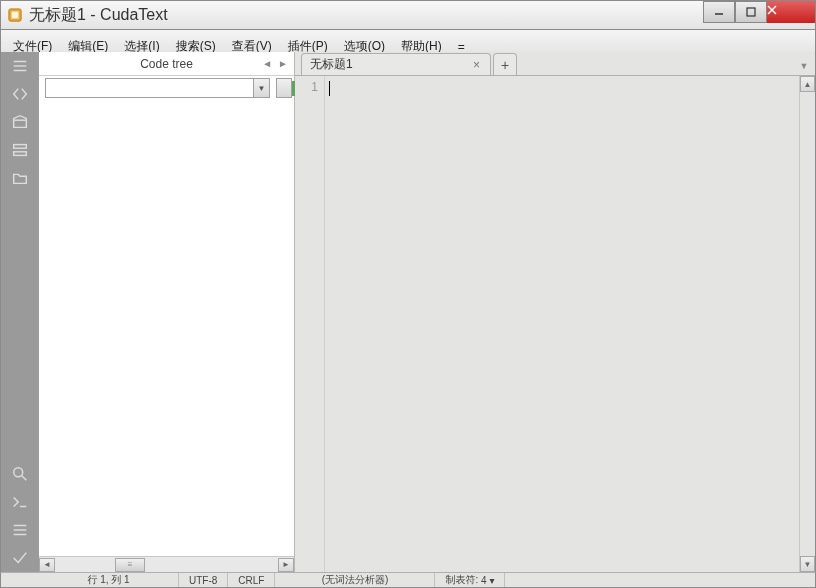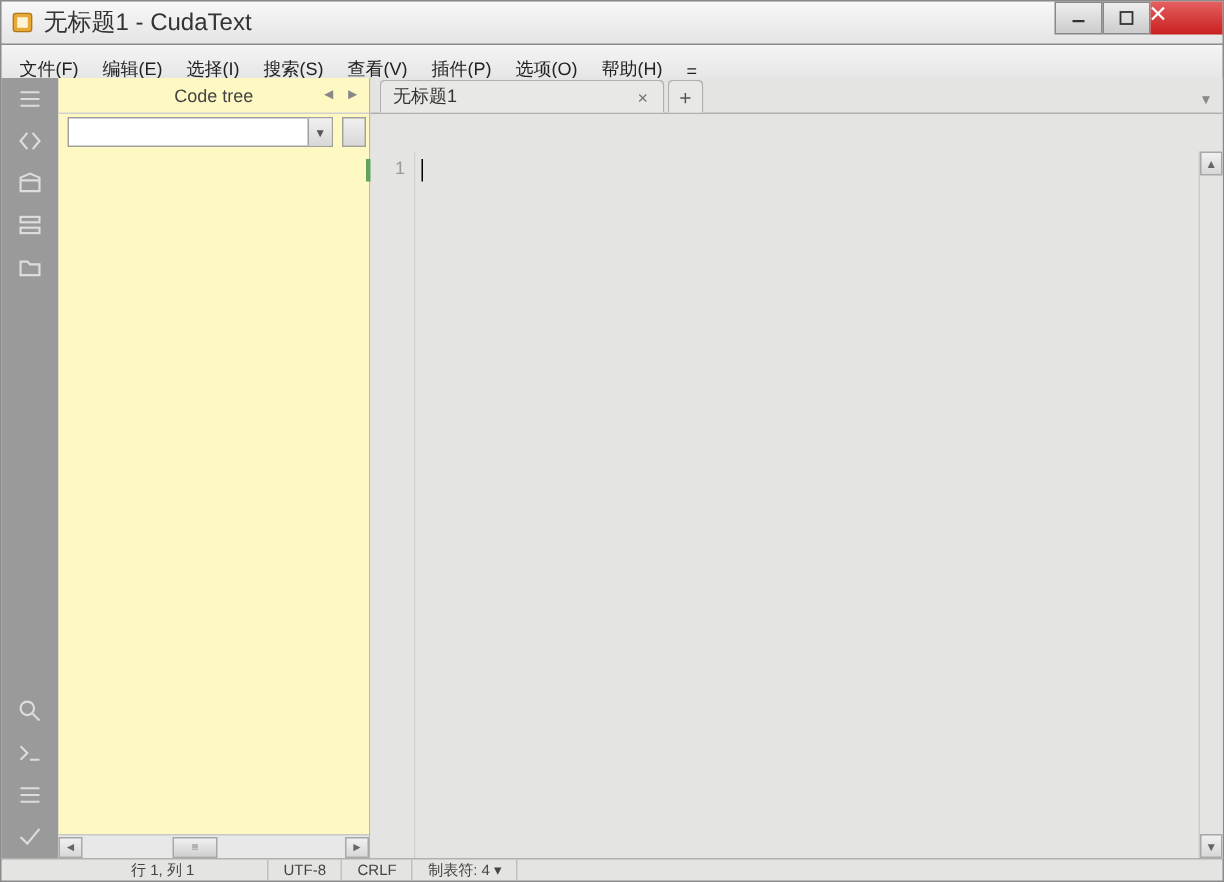--- a/index.html
+++ b/index.html
@@ -17,36 +17,36 @@
 .menubar { height: 22px; background: linear-gradient(#f4f4f4,#e6e6e6); border-left: 1px solid #8a8a8a; border-right: 1px solid #8a8a8a; display: flex; align-items: center; padding: 0 4px; font-size: 12px; }
 .menu-item { padding: 2px 8px; cursor: default; color: #222; margin-top: 11px; }
 
 .body-row { display: flex; height: 520px; border-left: 1px solid #8a8a8a; border-right: 1px solid #8a8a8a; }
 
 .sidebar { width: 38px; background: #9a9a9a; display: flex; flex-direction: column; }
 .sb-btn { width: 38px; height: 28px; display: flex; align-items: center; justify-content: center; cursor: default; }
 .sb-btn svg { width: 18px; height: 18px; stroke: #ddd; fill: none; stroke-width: 1.6; }
 .sb-spacer { flex: 1; }
 
-.tree-panel { width: 208px; background: #fef9c3; display: flex; flex-direction: column; border-right: 1px solid #b8b8b6; }
+.tree-panel { width: 256px; background: #ffffff; display: flex; flex-direction: column; border-right: 1px solid #b8b8b6; }
 .tree-header { height: 24px; display: flex; align-items: center; justify-content: center; font-family: "Courier New", monospace; font-size: 12px; color: #444; border-bottom: 1px solid #d0d0ce; position: relative; }
 .tree-nav { position: absolute; right: 4px; display: flex; gap: 2px; }
 .tree-nav span { font-size: 10px; color: #888; cursor: default; padding: 0 2px; }
 .tree-select { margin: 2px 6px; height: 20px; background: #fff; border: 1px solid #a0a0a0; display: flex; align-items: center; justify-content: flex-end; }
 .tree-select-arrow { width: 16px; height: 18px; background: linear-gradient(#f0f0f0,#d8d8d8); border-left: 1px solid #a0a0a0; display: flex; align-items: center; justify-content: center; font-size: 8px; color: #555; }
 .tree-right-btn { width: 16px; height: 20px; margin: 2px 2px 2px 0; background: linear-gradient(#f0f0f0,#d8d8d8); border: 1px solid #a0a0a0; }
 .tree-top-row { display: flex; }
 .tree-top-row .tree-select { flex: 1; }
 .tree-body { flex: 1; }
 .tree-hscroll { height: 16px; background: #e8e8e8; border-top: 1px solid #c8c8c6; display: flex; align-items: center; }
 .tree-hscroll .arrow { width: 16px; height: 14px; background: linear-gradient(#f0f0f0,#d8d8d8); border: 1px solid #a8a8a8; display: flex; align-items: center; justify-content: center; font-size: 8px; color: #666; }
 .tree-hscroll .thumb { width: 30px; height: 14px; background: linear-gradient(#f0f0f0,#d0d0d0); border: 1px solid #a8a8a8; margin-left: 60px; display:flex; align-items:center; justify-content:center; font-size:8px; color:#888; }
 .tree-hscroll .track { flex: 1; }
 
-.editor-panel { flex: 1; display: flex; flex-direction: column; background: #e4e4e2; gap: 25px; }
+.editor-panel { flex: 1; display: flex; flex-direction: column; background: #e4e4e2; }
 .tabs-row { height: 24px; display: flex; align-items: flex-end; border-bottom: 1px solid #b0b0ae; padding-left: 6px; }
 .tab { height: 22px; background: #e8e8e6; border: 1px solid #b0b0ae; border-bottom: none; border-radius: 4px 4px 0 0; display: flex; align-items: center; padding: 0 8px; font-size: 12px; color: #333; margin-right: 2px; min-width: 190px; justify-content: space-between; }
 .tab-close { font-size: 12px; color: #777; cursor: default; padding: 0 2px; }
 .tab-new { height: 22px; width: 24px; border: 1px solid #b0b0ae; border-bottom: none; border-radius: 4px 4px 0 0; background: #e8e8e6; display:flex; align-items:center; justify-content:center; font-size: 14px; color:#555; cursor: default; }
 .tabs-overflow { margin-left: auto; width: 16px; height: 18px; font-size: 9px; color:#888; display:flex; align-items:center; justify-content:center; padding-right:6px; }
 
 .editor-body { flex: 1; display: flex; background: #e4e4e2; position: relative; }
 .gutter { width: 30px; background: #e4e4e2; border-right: 1px solid #d0d0ce; text-align: right; padding: 4px 6px 0 0; font-family: "Courier New", monospace; font-size: 12px; color: #9a9a98; }
 .text-area { flex: 1; background: #e4e4e2; padding: 4px 4px 0 4px; font-family: "Courier New", monospace; font-size: 13px; position: relative; }
 .caret { display: inline-block; width: 1px; height: 15px; background: #000; vertical-align: text-bottom; }
@@ -206,18 +206,19 @@
         <div class="arrow">▼</div>
       </div>
     </div>
   </div>
 </div>
 
 <div class="statusbar">
   <div class="sb-cell first">行 1, 列 1</div>
   <div class="sb-cell">UTF-8</div>
   <div class="sb-cell">CRLF</div>
+  <div class="sb-cell wide">(无词法分析器)</div>
   <div class="sb-cell">
     <span>制表符:</span>&nbsp;
     <span>4</span>&nbsp;
     <span>▾</span>
   </div>
 </div>
 
 </body></html>

